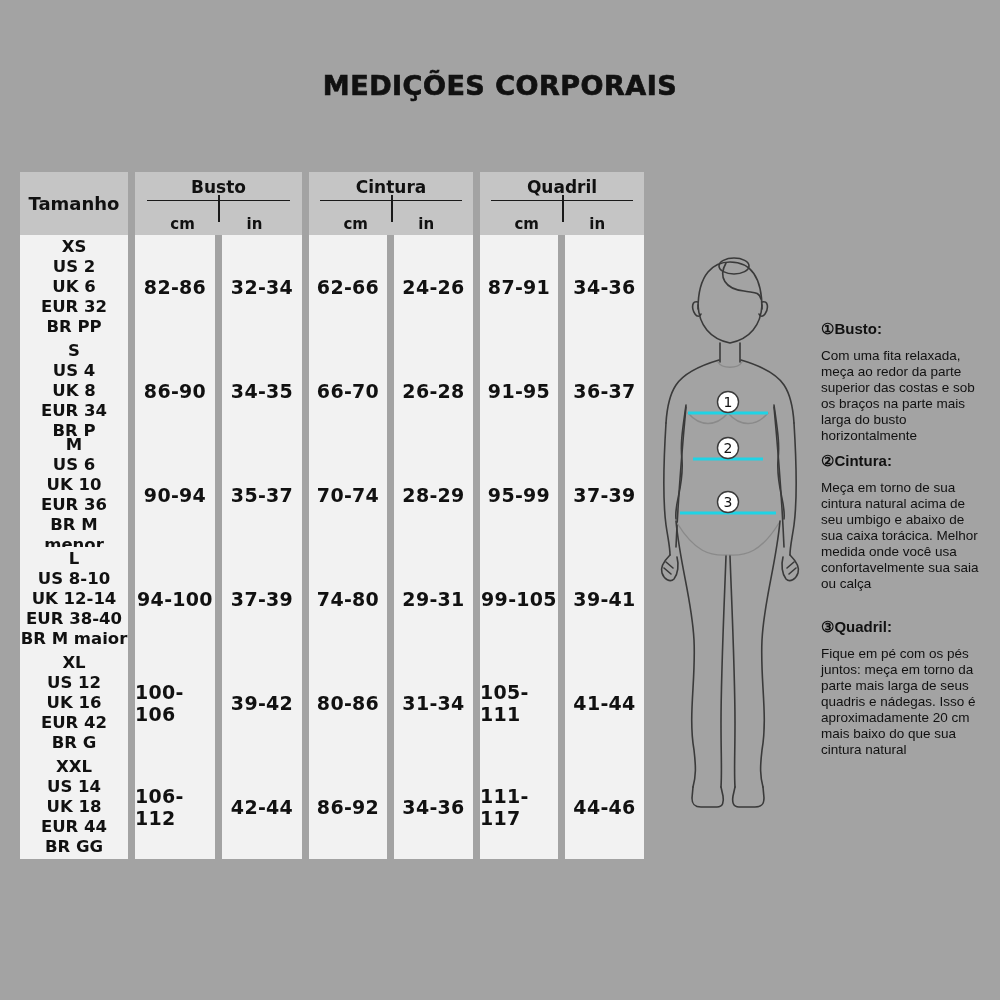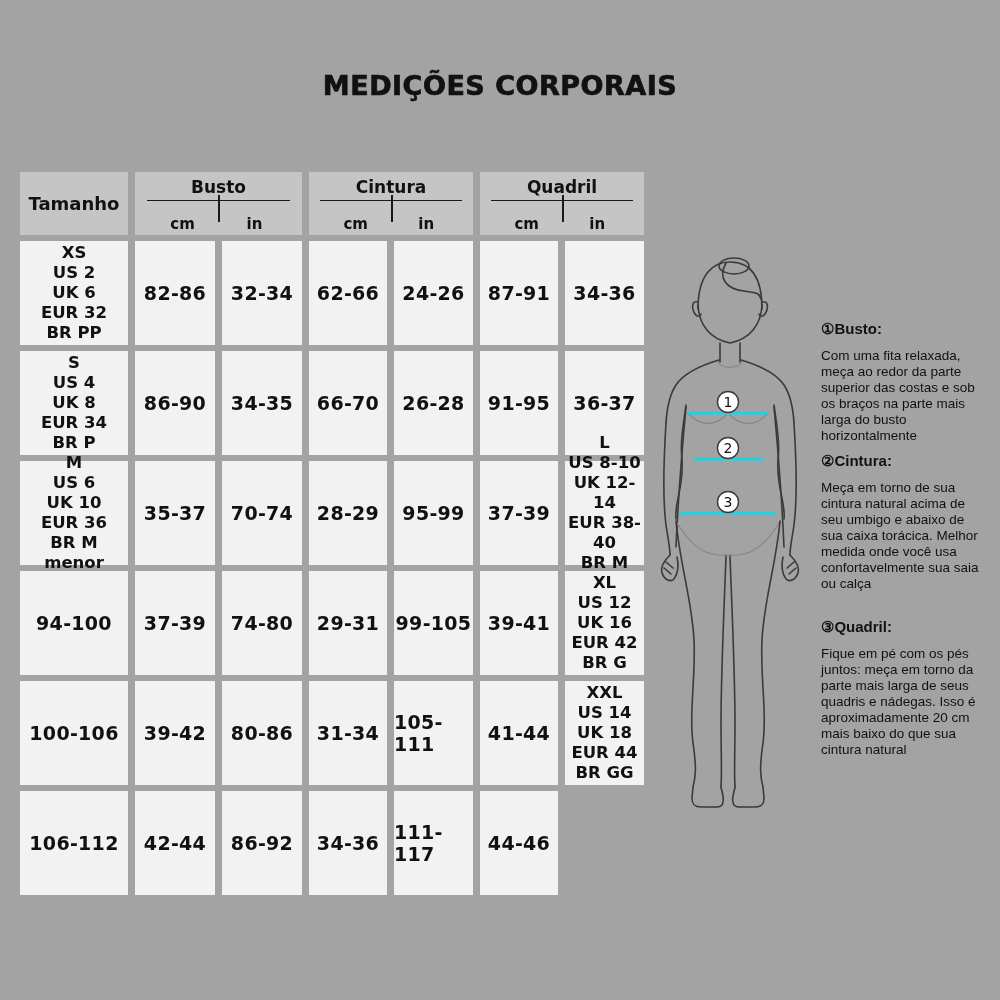--- a/index.html
+++ b/index.html
@@ -8,21 +8,21 @@
   #canvas{position:absolute;inset:0;width:1000px;height:1000px;background:#a3a3a3;}
 
   .title{position:absolute;top:70px;left:0;width:1000px;text-align:center;
          font-size:27px;font-weight:700;letter-spacing:.5px;-webkit-text-stroke:.7px #111;}
   .logo{position:absolute;top:62px;right:22px;font-size:32px;font-weight:700;
         letter-spacing:.5px;-webkit-text-stroke:.8px #111;}
 
   .size-table{position:absolute;left:20px;top:172px;display:grid;
       grid-template-columns:108px 80px 80px 78px 79px 78px 79px;
       grid-template-rows:63px repeat(6,104px);
-      gap:6px 7px;}
+      gap:0 7px;}
   .cell{display:flex;align-items:center;justify-content:center;background:#f2f2f2;}
   .hdr{background:#c5c5c5;}
   .size-hdr{font-size:18px;font-weight:700;}
   .group{grid-column:span 2;flex-direction:column;justify-content:center;padding-top:2px;}
   .group-label{font-size:17px;font-weight:700;line-height:20px;}
   .unit-row{display:flex;width:86%;margin:3px auto 0;border-top:1.5px solid #1a1a1a;
             position:relative;padding-top:14px;}
   .unit-row::after{content:"";position:absolute;left:50%;top:-6px;height:27px;width:1.5px;
                    background:#1a1a1a;}
   .unit-row span{flex:1;text-align:center;font-size:15px;font-weight:700;}
@@ -100,20 +100,21 @@
     <div class="cell val">66-70</div>
     <div class="cell val">26-28</div>
     <div class="cell val">91-95</div>
     <div class="cell val">36-37</div>
 
     <div class="cell size">M
 US 6
 UK 10
 EUR 36
 BR M menor</div>
+    <div class="cell val">90-94</div>
     <div class="cell val">35-37</div>
     <div class="cell val">70-74</div>
     <div class="cell val">28-29</div>
     <div class="cell val">95-99</div>
     <div class="cell val">37-39</div>
 
     <div class="cell size">L
 US 8-10
 UK 12-14
 EUR 38-40

